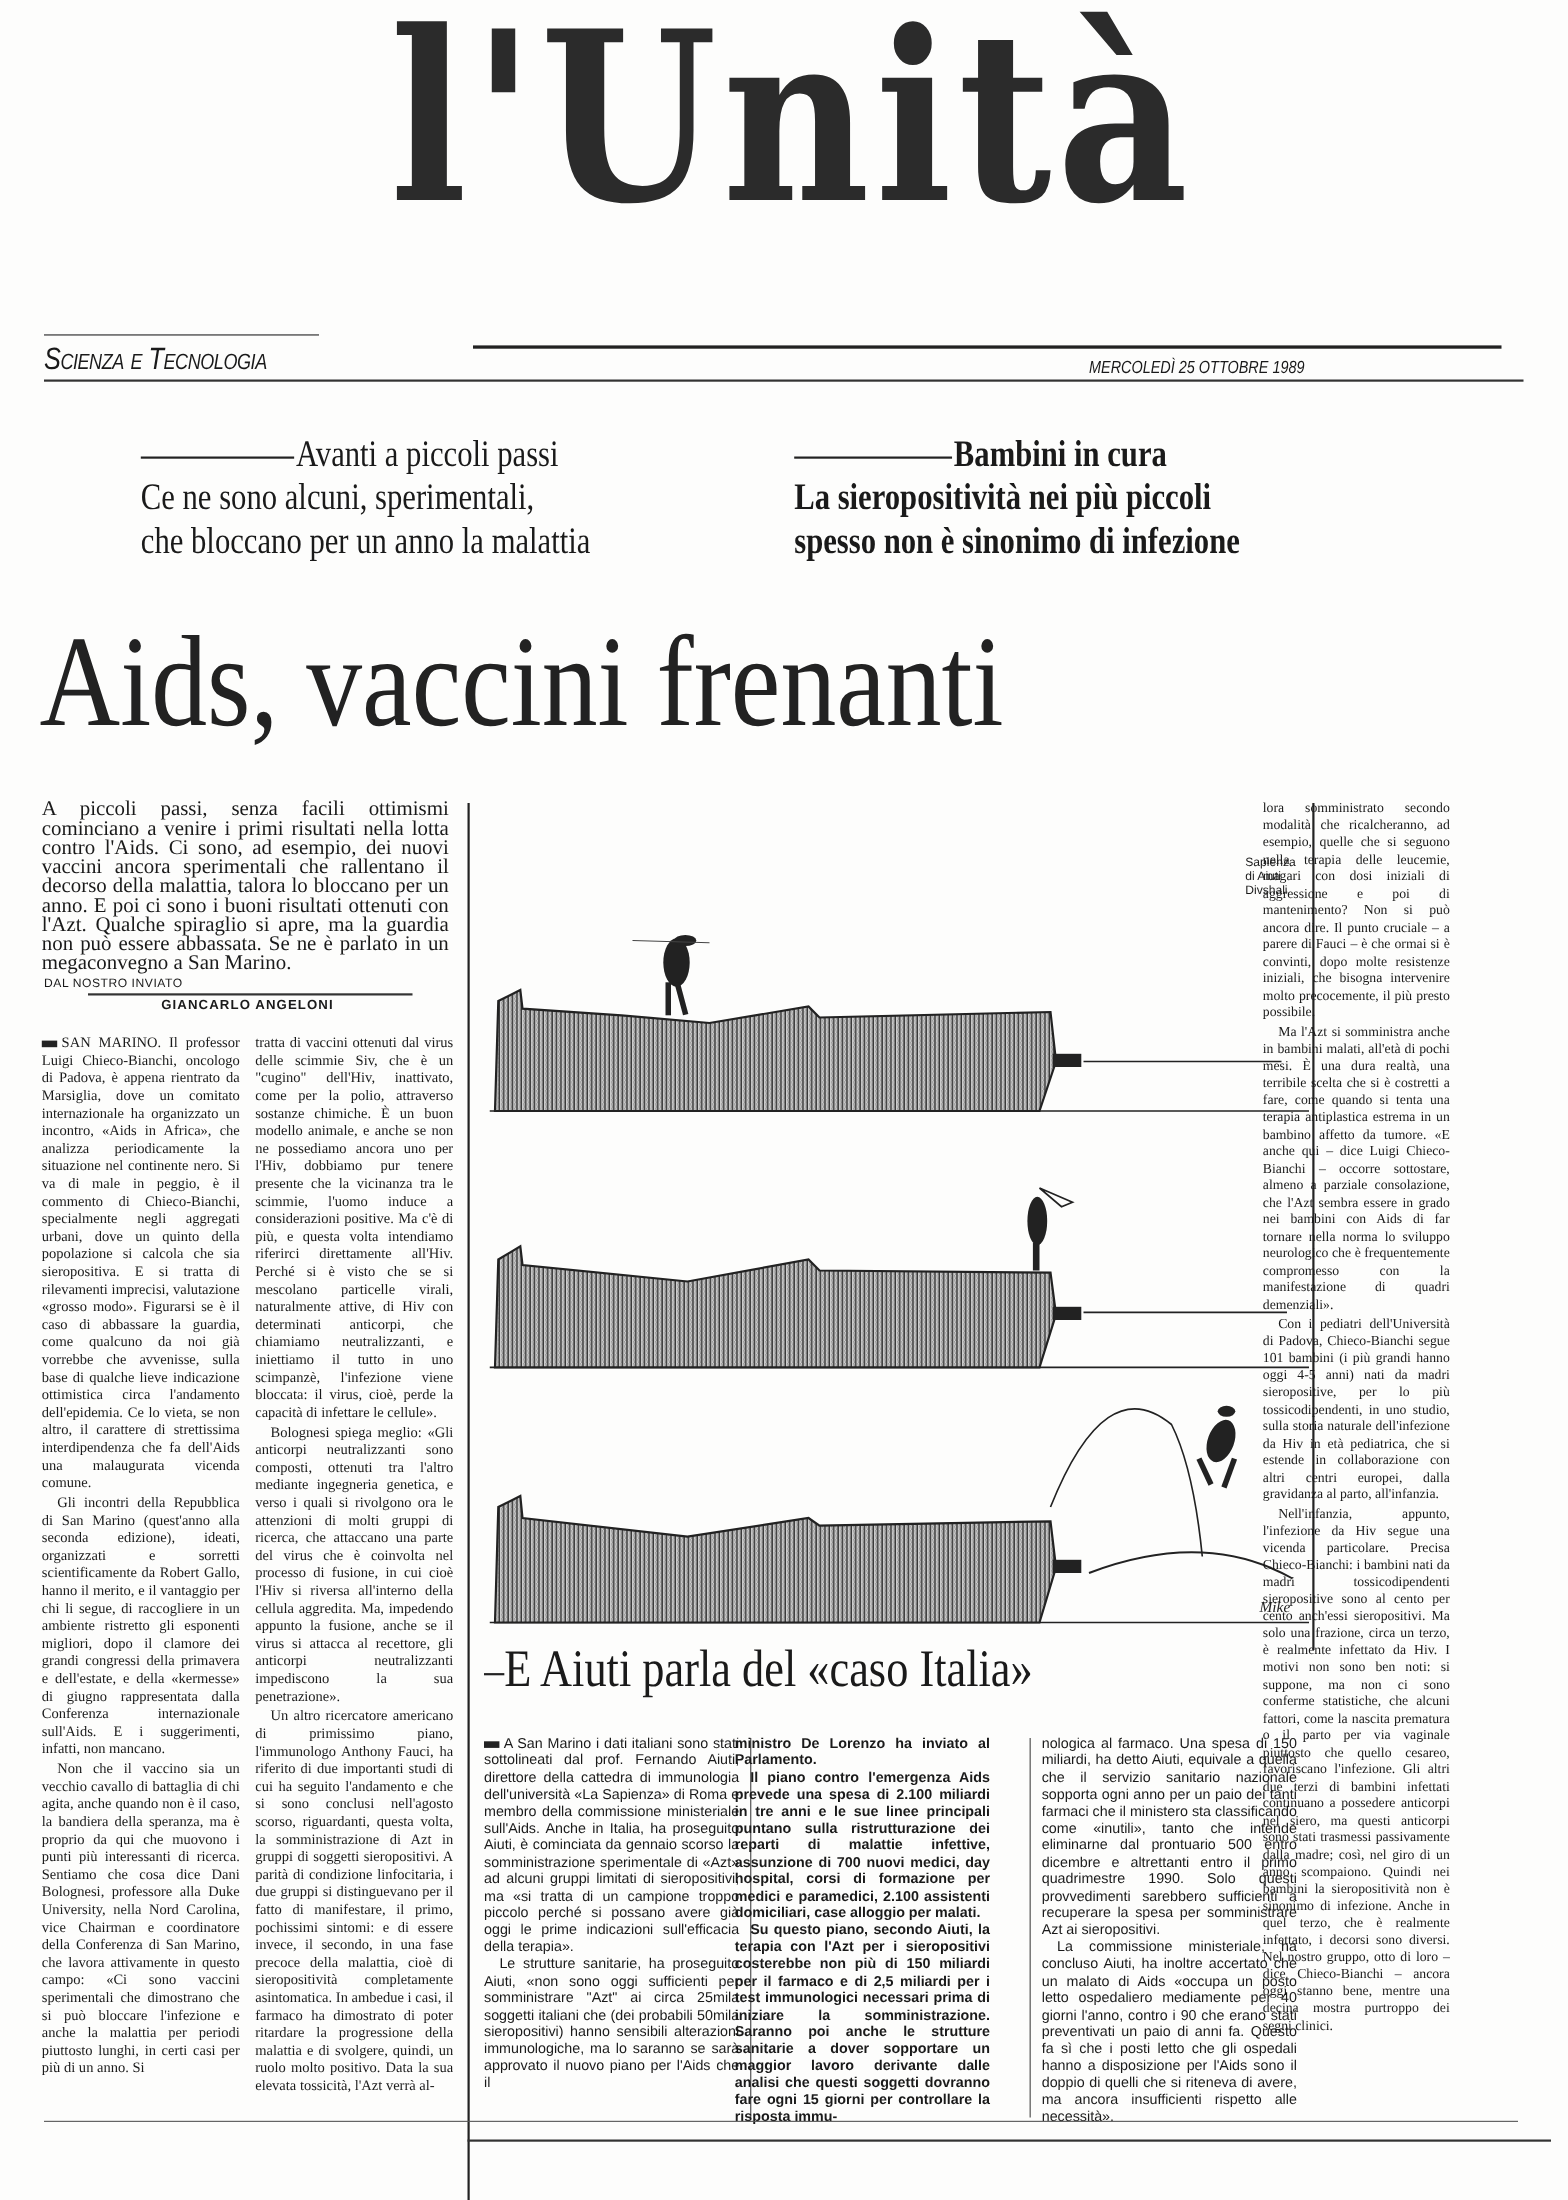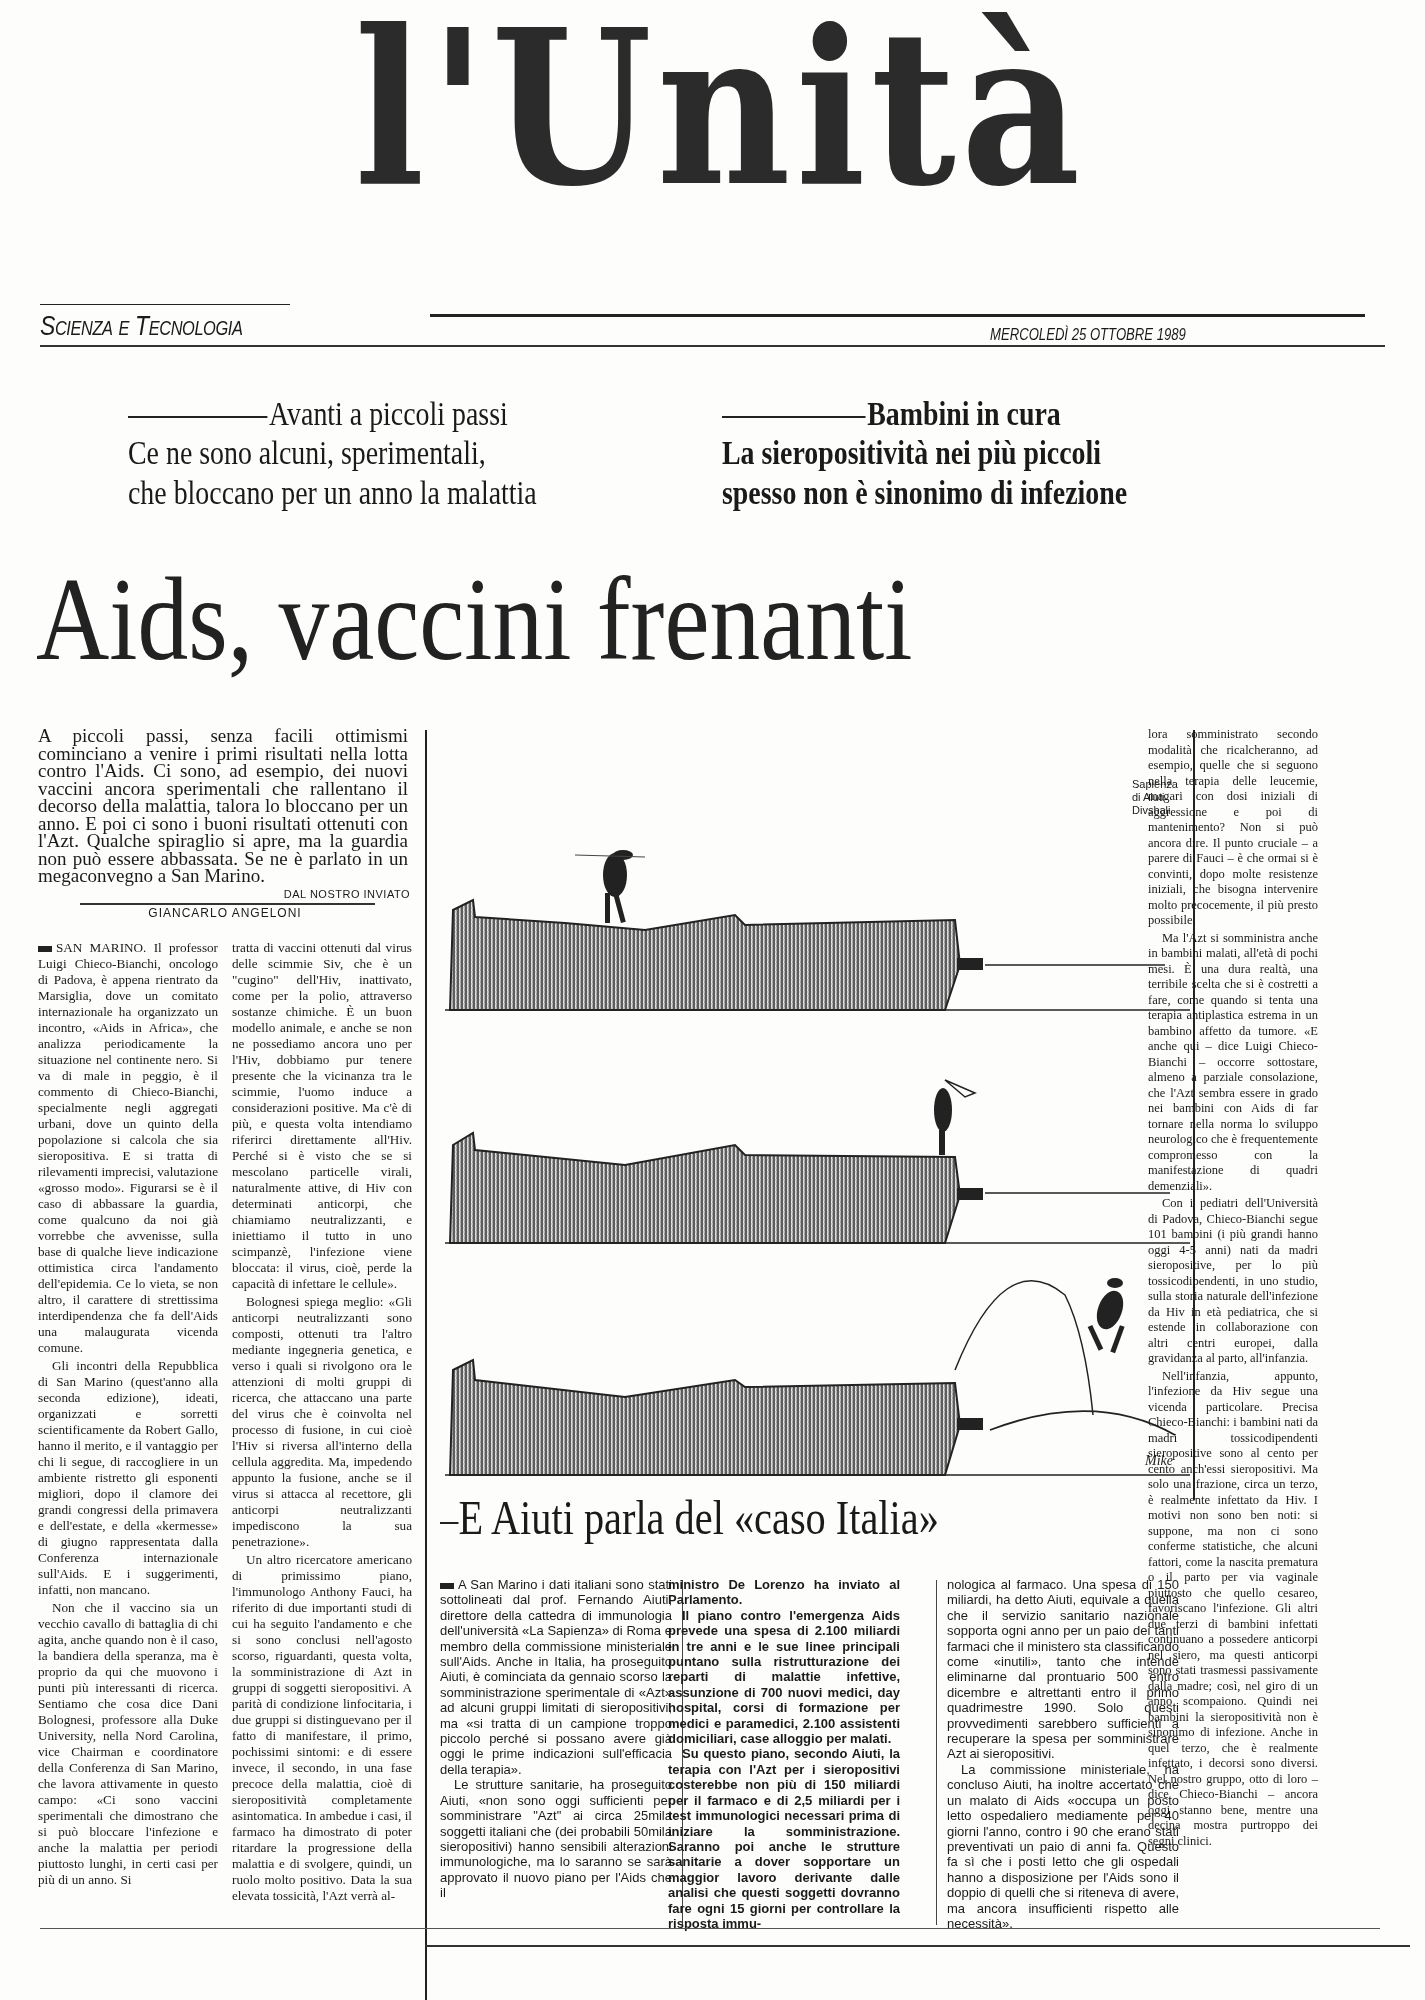--- a/index.html
+++ b/index.html
@@ -30,23 +30,23 @@
     .kicker .dash { display: inline-block; width: 170px; height: 2px; background: #222; vertical-align: middle; margin-right: 2px; }
     .deck { font-size: 34px; line-height: 40px; transform: scaleX(0.82); transform-origin: left top; white-space: nowrap; }
     .headline {
       left: 36px; top: 560px; font-family: "Liberation Serif", serif; font-size: 118px; line-height: 120px;
       transform: scaleX(0.86); transform-origin: left top; white-space: nowrap; color: #222;
     }
     .lead {
       left: 38px; top: 727px; width: 370px; font-family: Liberation Serif, serif; font-size: 19px;
       line-height: 17.5px; text-align: justify;
     }
-    .byline-pre { left: 40px; top: 888px; width: 370px; text-align: right; font-family: "Liberation Sans", sans-serif; font-size: 11px; letter-spacing: 0.5px; }
+    .byline-pre { left: 40px; top: 888px; width: 370px; text-align: left; font-family: "Liberation Sans", sans-serif; font-size: 11px; letter-spacing: 0.5px; }
     .byline-rule { left: 80px; top: 903px; width: 295px; height: 2px; background: #333; }
-    .byline { left: 40px; top: 906px; width: 370px; text-align: center; font-family: "Liberation Sans", sans-serif; font-size: 12px; font-weight: normal; letter-spacing: 1px; }
+    .byline { left: 40px; top: 906px; width: 370px; text-align: center; font-family: "Liberation Sans", sans-serif; font-size: 12px; font-weight: bold; letter-spacing: 1px; }
     .col {
       font-family: "Liberation Serif", serif; font-size: 13.2px; line-height: 16px; text-align: justify;
       hyphens: auto;
     }
     .col p { margin: 0; text-indent: 14px; }
     .col p:first-child { text-indent: 0; }
     .col p + p { margin-top: 2px; }
     .marker { display: inline-block; width: 14px; height: 6px; background: #222; margin-right: 4px; vertical-align: middle; }
     .col-a { left: 38px; top: 940px; width: 180px; }
     .col-b { left: 232px; top: 940px; width: 180px; }

